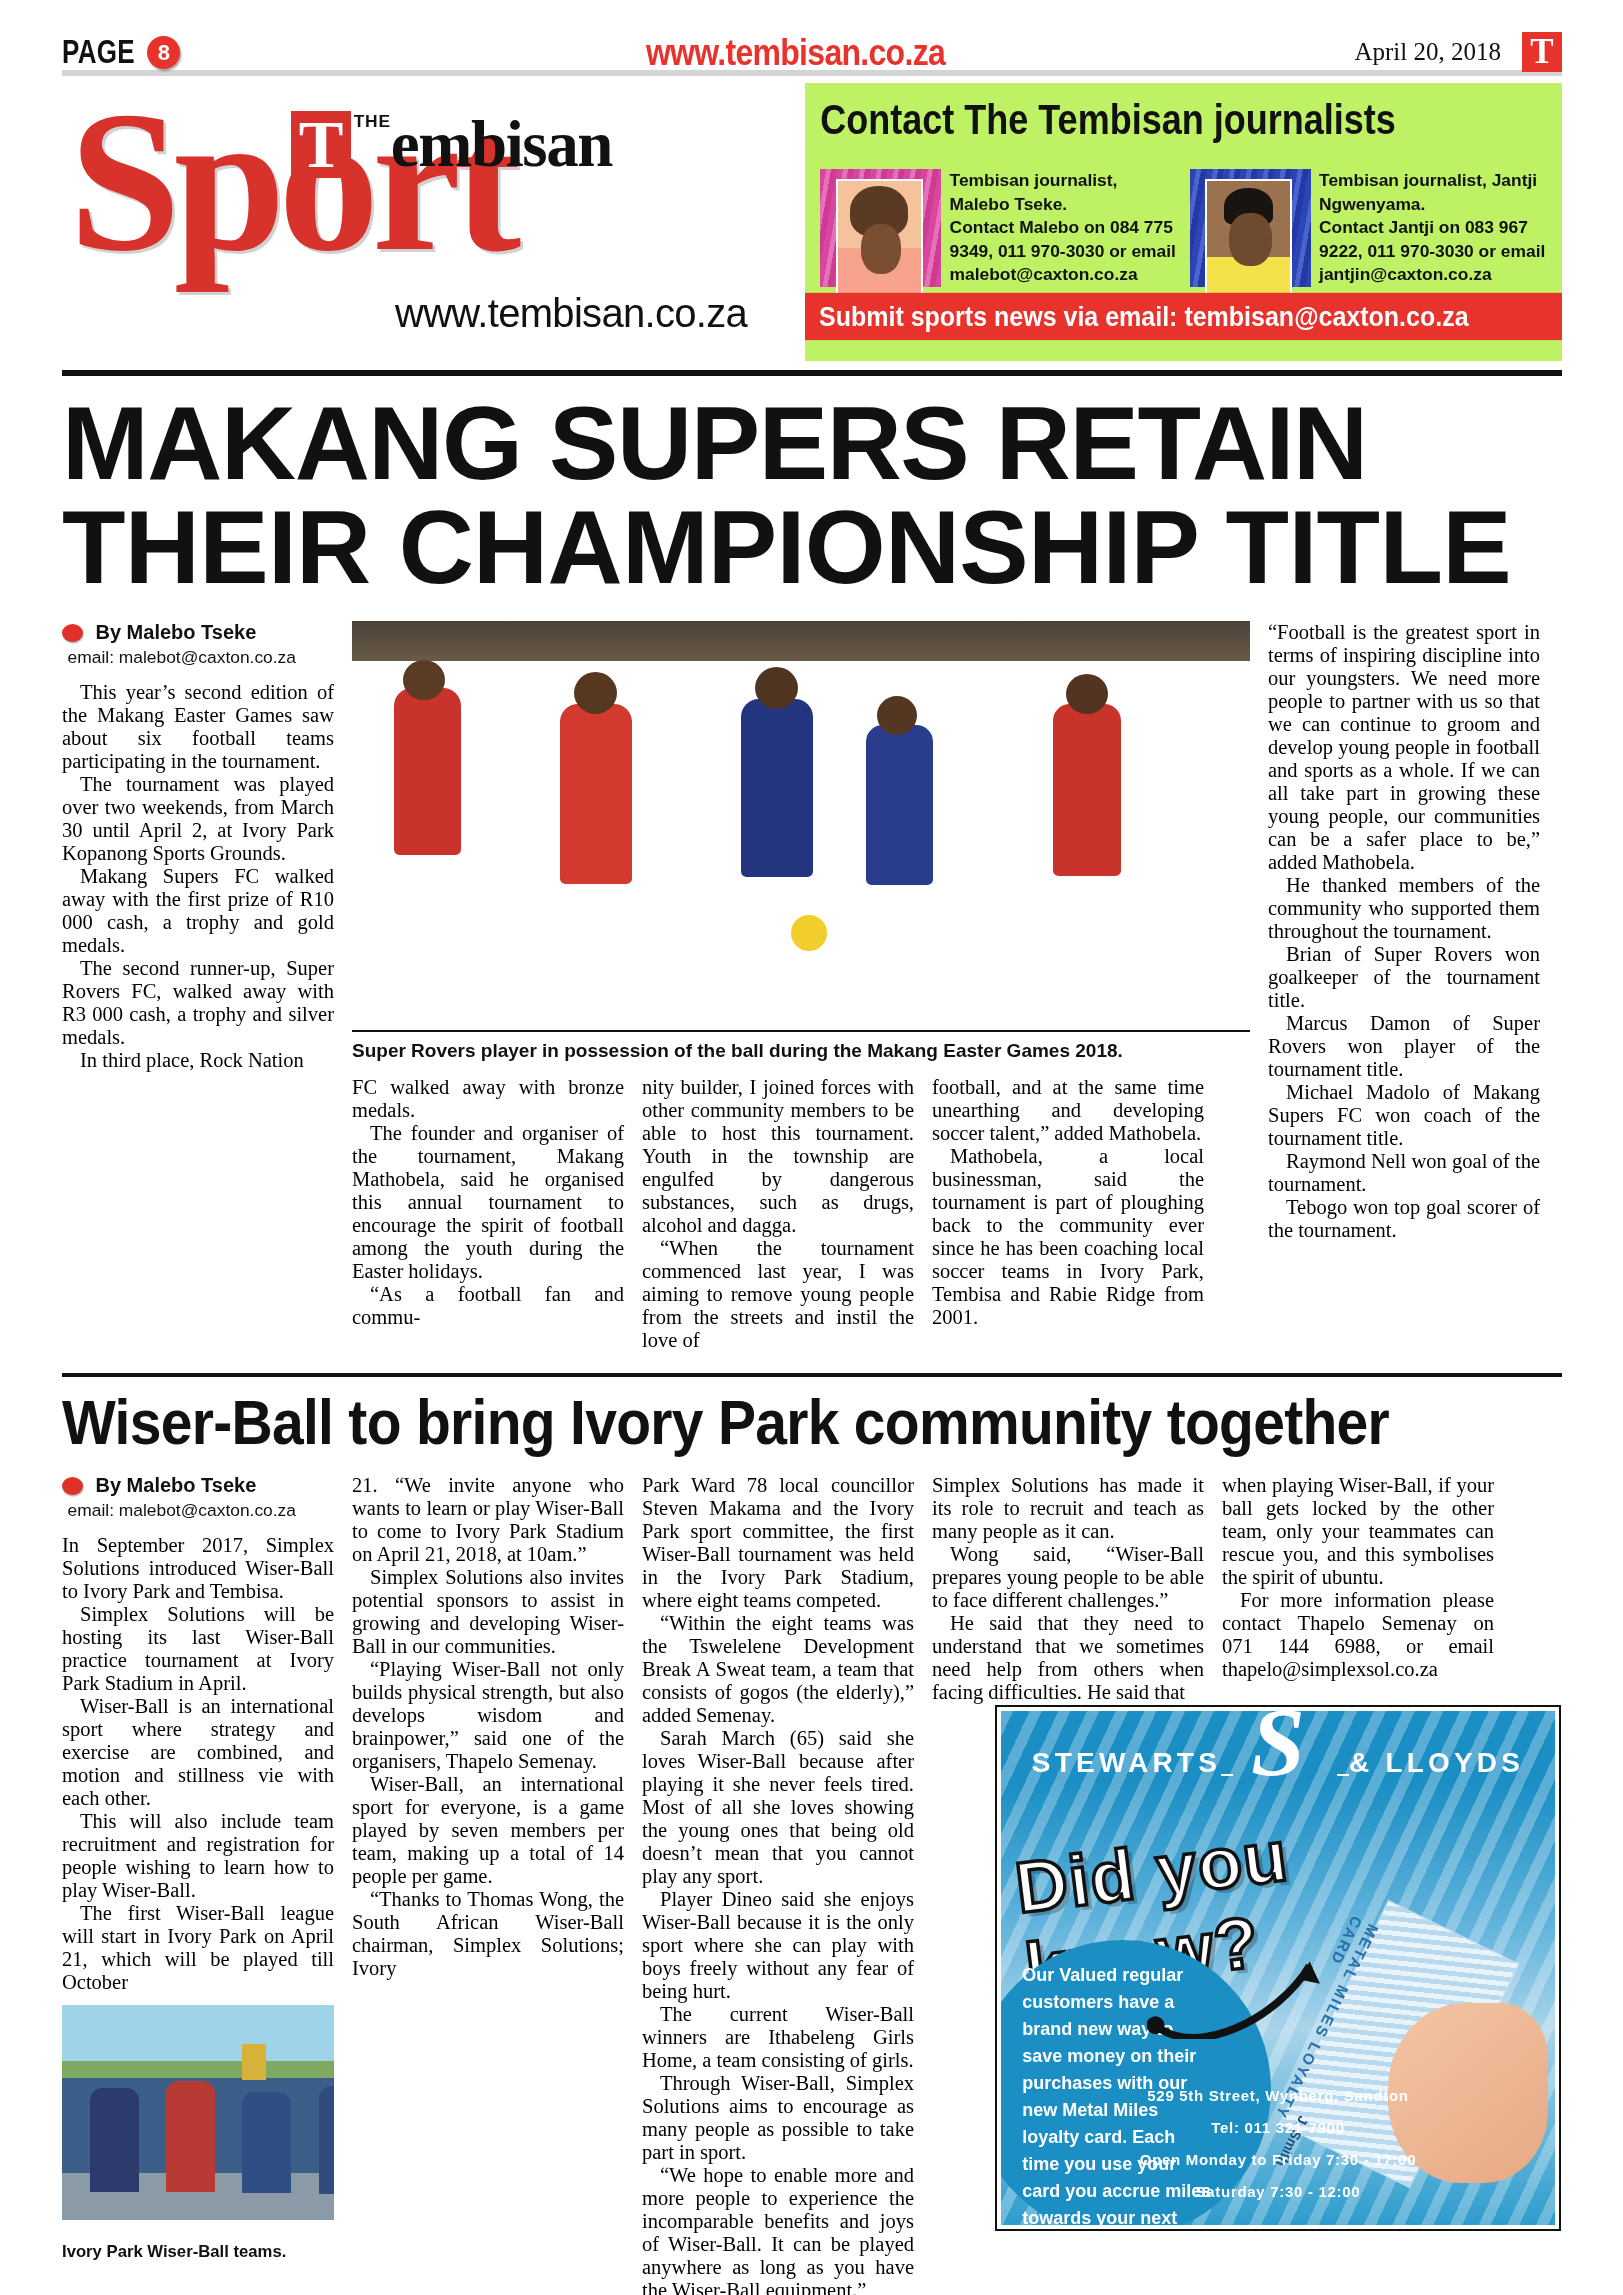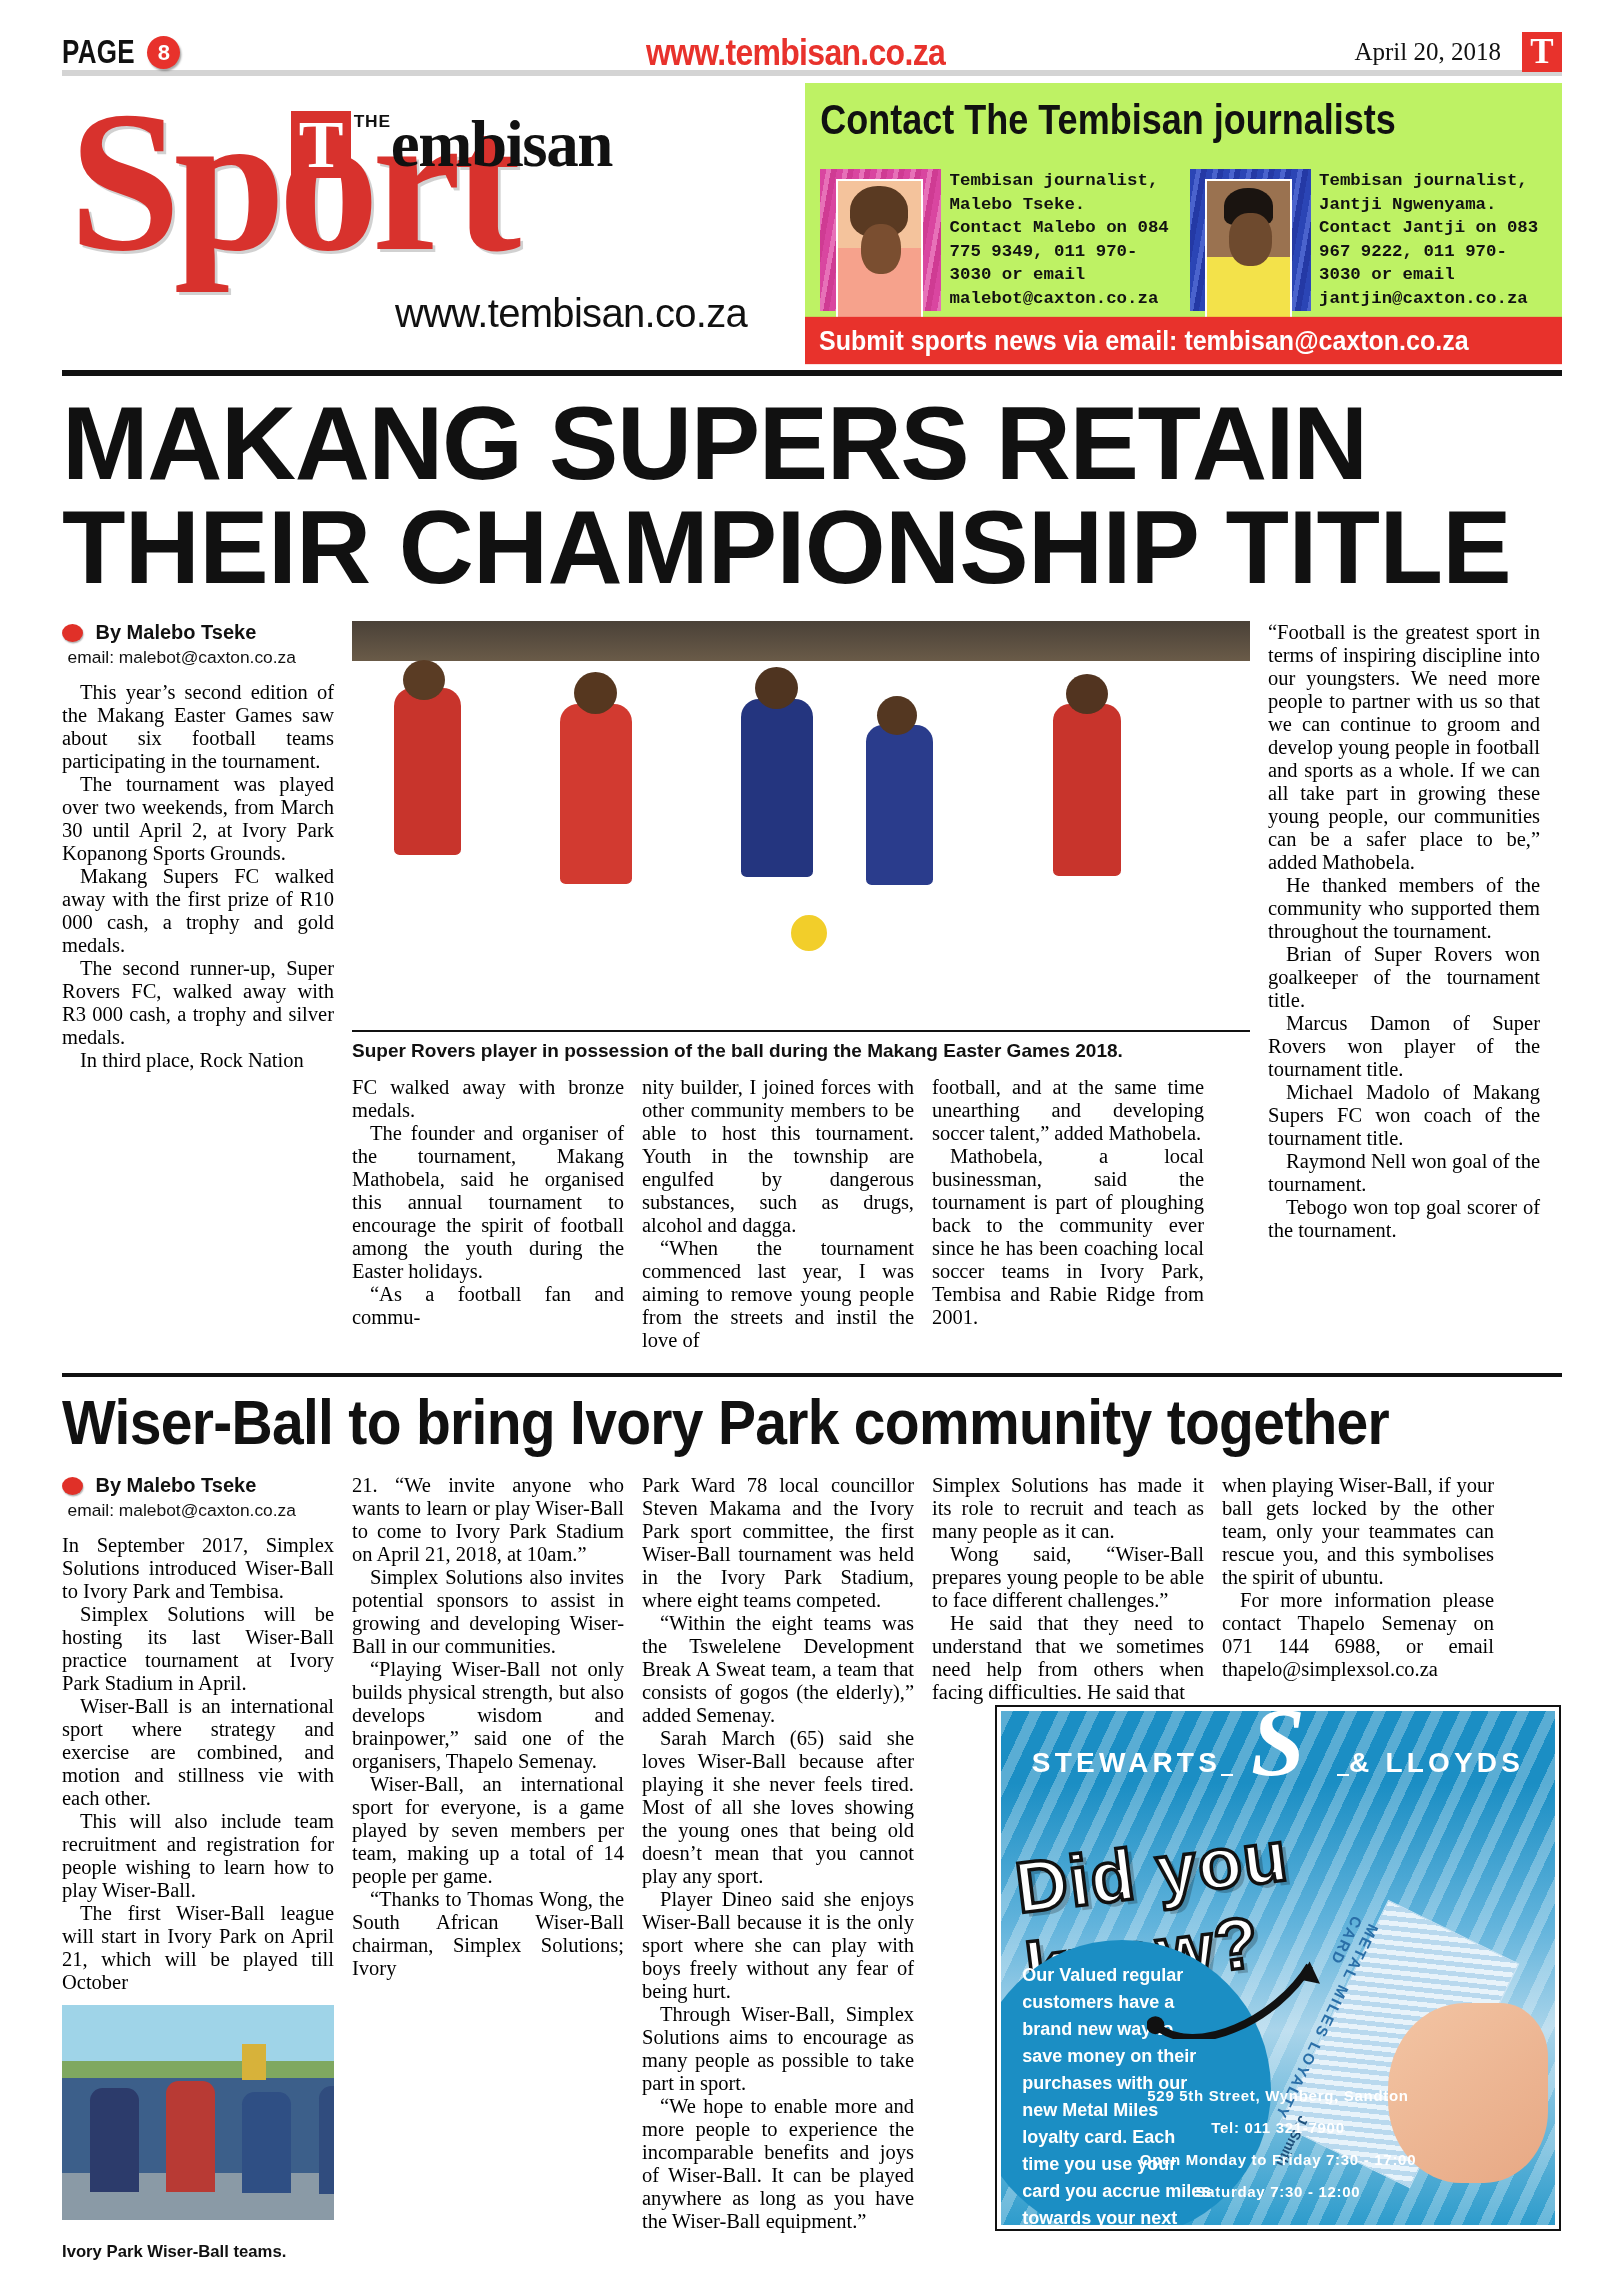--- a/index.html
+++ b/index.html
@@ -108,21 +108,21 @@
   .hs-m { background: linear-gradient(#9a7250 0 52%, #f3e24a 52% 100%); }
   .hs-m::before {
     content:""; position:absolute; left:16.7px; top:7px; right:16.7px; height:37px;
     background:#1a1410; border-radius:48% 48% 20% 20%;
   }
   .hs-m::after {
     content:""; position:absolute; left:22px; top:32px; width:43px; height:53px;
     background:#6e4a2e; border-radius:44%;
   }
   .journo-text {
-    font-family: Liberation Mono, monospace; font-weight: bold;
+    font-family: Liberation Sans, sans-serif; font-weight: bold;
     font-size: 17.4px; line-height: 23.6px; color: #111; word-break: break-word;
   }
   .submit-bar {
     background: #e8322c; color: #fff; margin: 8.3px -15.3px 0 -15.3px;
     font-family: "Liberation Sans", sans-serif; font-weight: bold;
     font-size: 25px; padding: 7px 14px; transform: scaleY(1.1);
   }
   .rule-black { height: 5.6px; background: #111; margin-top: 9.7px; }
 
   
@@ -427,20 +427,21 @@
         <p>“Thanks to Thomas Wong, the South African Wiser-Ball chairman, Simplex Solutions; Ivory</p>
       </div>
     </div>
 
     <div class="col">
       <div class="body-text">
         <p class="first">Park Ward 78 local councillor Steven Makama and the Ivory Park sport committee, the first Wiser-Ball tournament was held in the Ivory Park Stadium, where eight teams competed.</p>
         <p>“Within the eight teams was the Tswelelene Development Break A Sweat team, a team that consists of gogos (the elderly),” added Semenay.</p>
         <p>Sarah March (65) said she loves Wiser-Ball because after playing it she never feels tired. Most of all she loves showing the young ones that being old doesn’t mean that you cannot play any sport.</p>
         <p>Player Dineo said she enjoys Wiser-Ball because it is the only sport where she can play with boys freely without any fear of being hurt.</p>
+        <p>The current Wiser-Ball winners are Ithabeleng Girls Home, a team consisting of girls.</p>
         <p>Through Wiser-Ball, Simplex Solutions aims to encourage as many people as possible to take part in sport.</p>
         <p>“We hope to enable more and more people to experience the incomparable benefits and joys of Wiser-Ball. It can be played anywhere as long as you have the Wiser-Ball equipment.”</p>
       </div>
     </div>
 
     <div class="col">
       <div class="body-text">
         <p class="first">Simplex Solutions has made it its role to recruit and teach as many people as it can.</p>
         <p>Wong said, “Wiser-Ball prepares young people to be able to face different challenges.”</p>
         <p>He said that they need to understand that we sometimes need help from others when facing difficulties. He said that</p>

